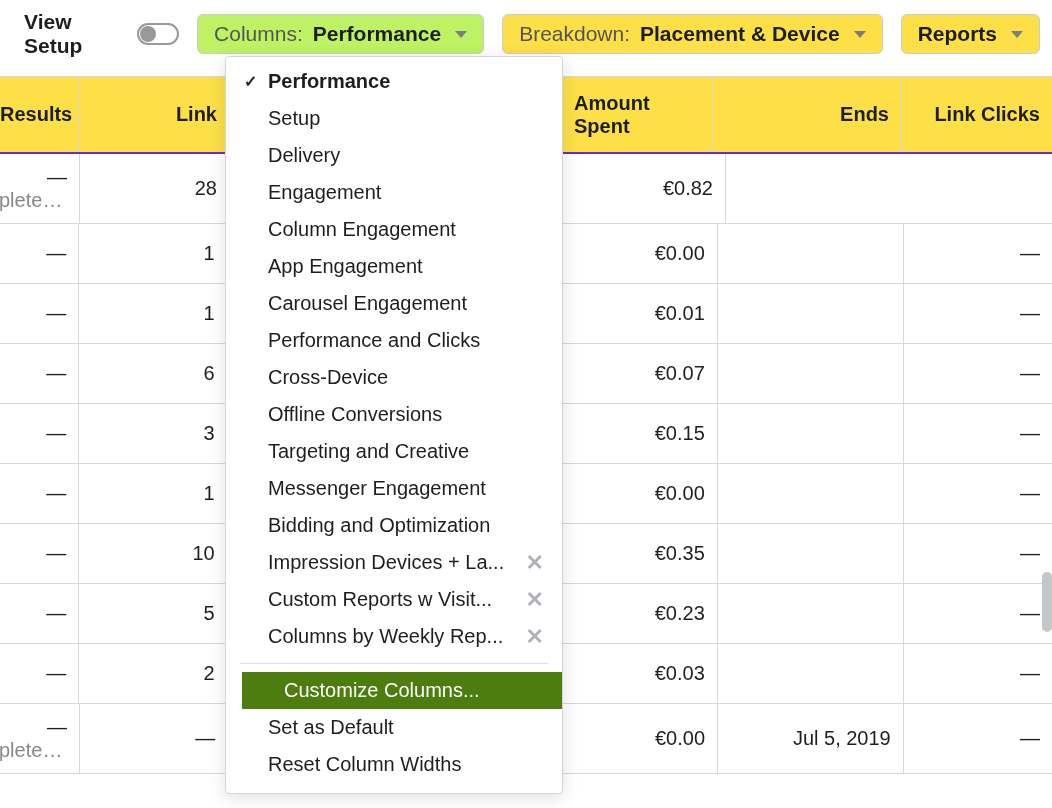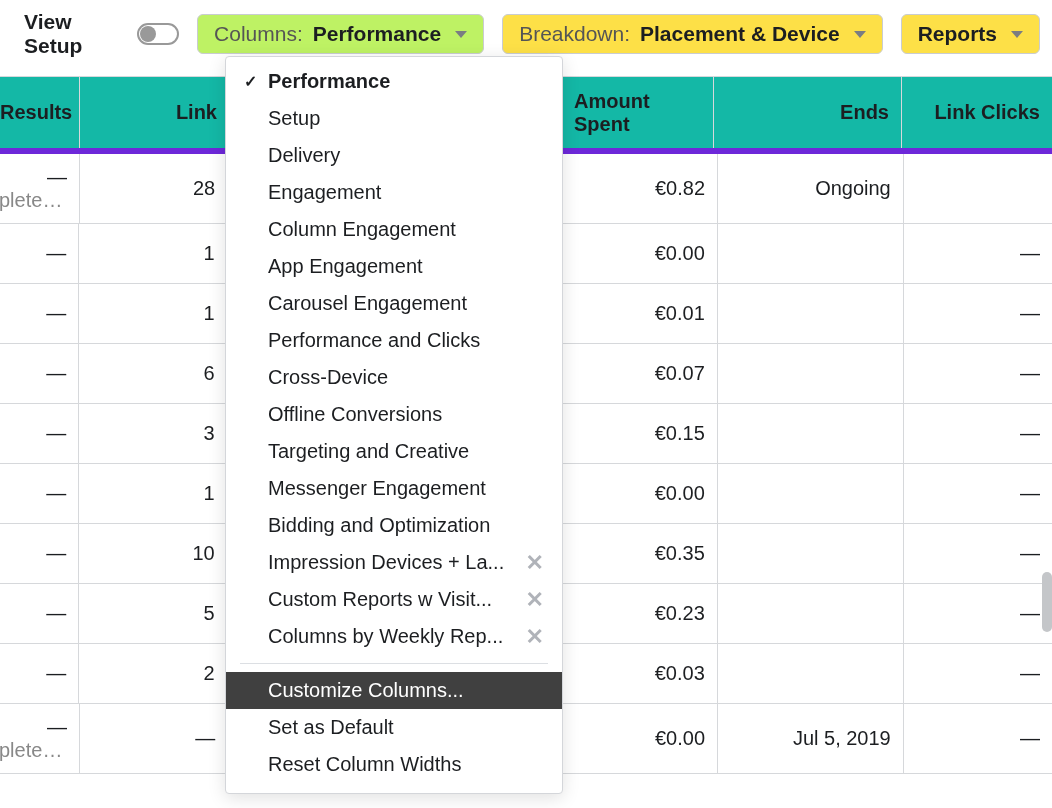--- a/index.html
+++ b/index.html
@@ -69,23 +69,23 @@
     .caret {
       width: 0; height: 0;
       border-left: 6px solid transparent;
       border-right: 6px solid transparent;
       border-top: 7px solid #7a7d82;
       margin-left: 4px;
     }
 
     .table-head {
       display: flex;
-      background: #14b8a6;
+      background: #fde047;
       border-top: 1px solid #d6d8db;
-      border-bottom: 6px solid #6d28d9;
+      border-bottom: 2px solid #6d28d9;
       height: 78px;
     }
     .col {
       border-right: 1px solid #d6d8db;
       display: flex;
       align-items: center;
       justify-content: flex-end;
       padding: 0 12px;
       font-weight: 700;
       font-size: 20px;
@@ -149,22 +149,23 @@
       text-overflow: ellipsis;
     }
     .dd-item.selected { font-weight: 700; }
     .dd-item .check {
       position: absolute;
       left: 18px;
       font-size: 16px;
       color: #1c1e21;
     }
     .dd-item.highlight {
-      background: #404040;
+      background: #4d7c0f;
       color: #fff;
+      margin-left: 16px;
     }
     .dd-item .close {
       margin-left: auto;
       font-size: 22px;
       font-weight: 700;
       color: #b0b3b9;
     }
     .dd-sep {
       height: 1px;
       background: #dcdfe3;
@@ -215,21 +216,20 @@
 
 <div class="rows" id="rows">
     <div class="row tall">
       <div class="cell results">
         <span class="dash">—</span>
         <span class="sub">pleted ...</span>
       </div>
       <div class="cell reach">28</div>
       <div class="cell gap"></div>
       <div class="cell amount">€0.82</div>
-      <div class="cell ends">Ongoing</div>
       <div class="cell clicks"></div>
     </div>
     <div class="row">
       <div class="cell results">
         <span class="dash">—</span>
       </div>
       <div class="cell reach">1</div>
       <div class="cell gap"></div>
       <div class="cell amount">€0.00</div>
       <div class="cell ends"></div>

